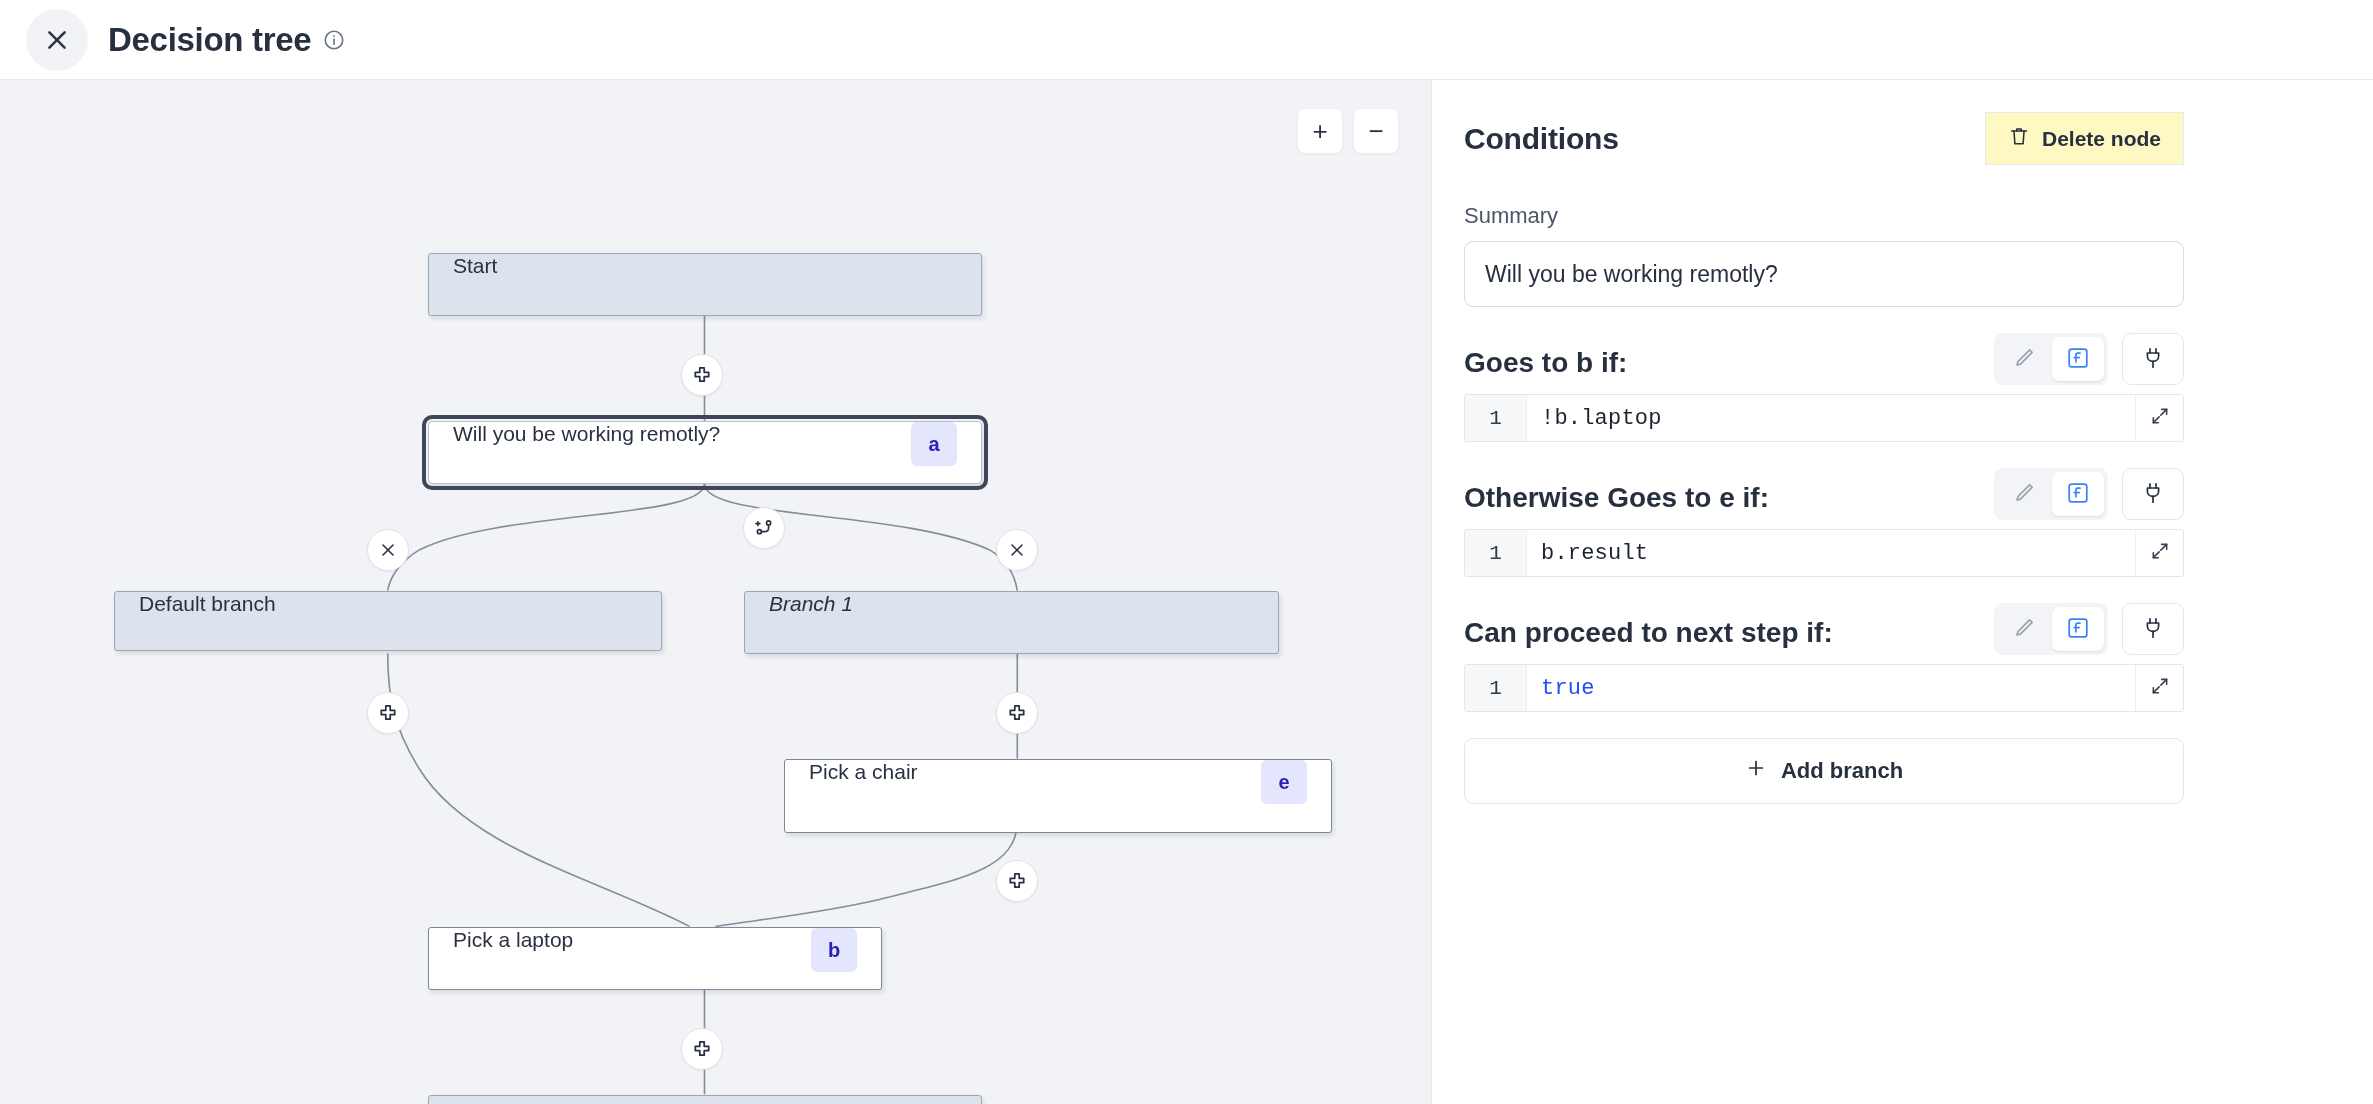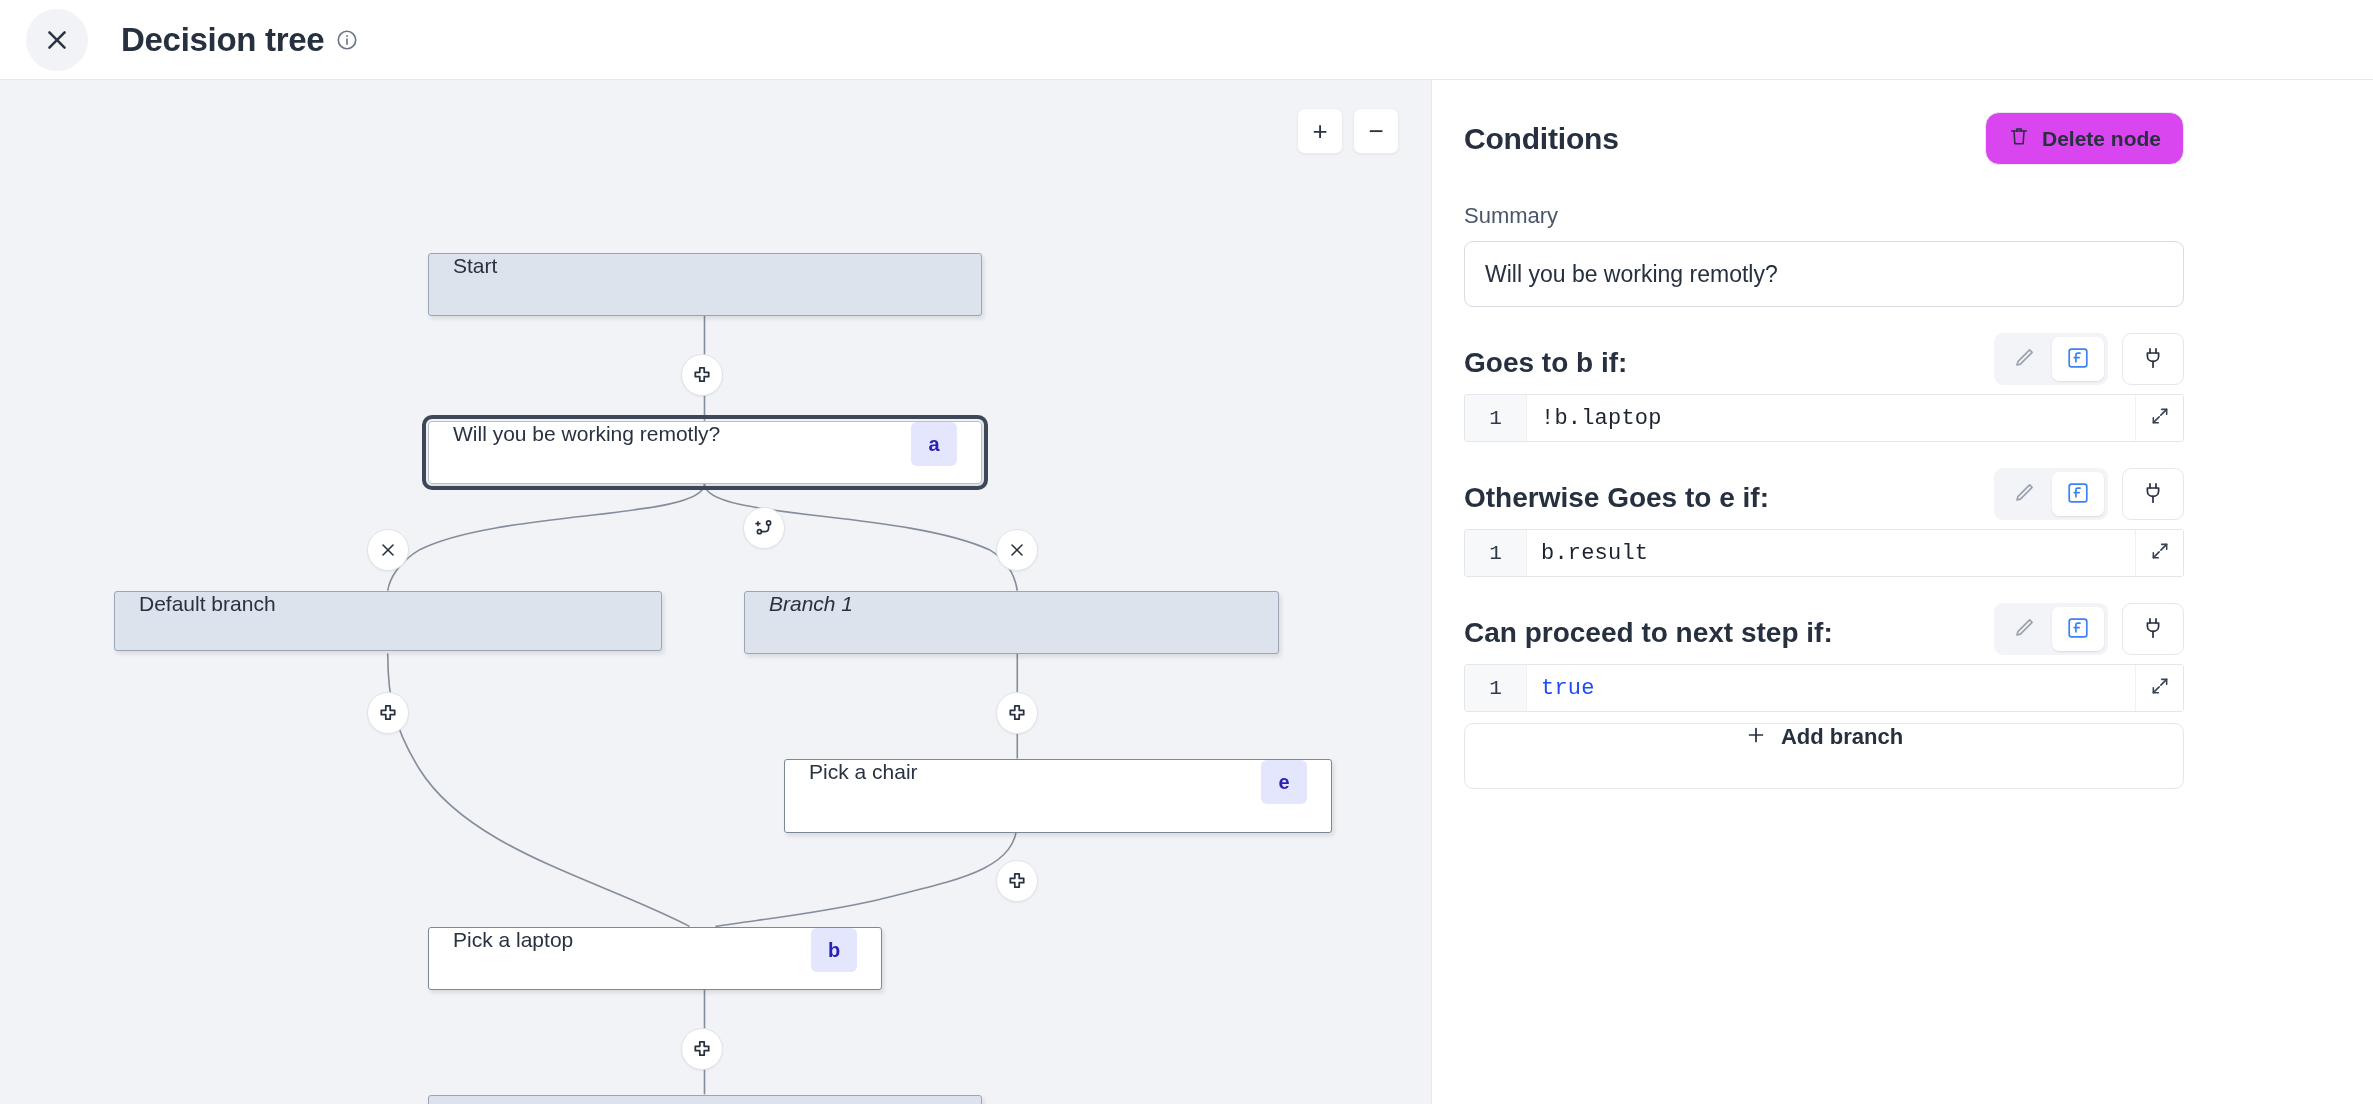--- a/index.html
+++ b/index.html
@@ -12,21 +12,21 @@
   }
 
   
   .header {
     height: 80px;
     background: #ffffff;
     border-bottom: 1px solid #e6e8ec;
     display: flex;
     align-items: center;
     padding-left: 26px;
-    gap: 33px;
+    gap: 20px;
   }
   .close-btn {
     width: 62px; height: 62px;
     border-radius: 50%;
     background: #f1f3f6;
     display: flex; align-items: center; justify-content: center;
     border: none; cursor: pointer; flex: none;
   }
   .close-btn svg { display:block; }
   .page-title {
@@ -124,23 +124,23 @@
   .panel-head {
     display: flex; align-items: center; justify-content: space-between;
     margin-bottom: 38px;
   }
   .panel-title {
     font-size: 30px; font-weight: bold; color: #27303f;
     letter-spacing: -0.2px;
   }
   .delete-node-btn {
     display: flex; align-items: center; gap: 12px;
-    background: #d946ef;
+    background: #fef9c3;
     border: 1px solid #e8eaee;
-    border-radius: 14px;
+    border-radius: 0;
     padding: 12px 22px;
     font-size: 21px; font-weight: bold; color: #27303f;
     cursor: pointer;
     font-family: inherit;
   }
 
   .field-label {
     font-size: 22px; color: #4b5669; margin-bottom: 12px;
   }
   .summary-input {
@@ -218,27 +218,27 @@
   .code-text.kw { color: #1f4cf5; }
   .expand-btn {
     width: 48px;
     display: flex; align-items: center; justify-content: center;
     border-left: 1px solid #eef0f3;
     background: #ffffff;
     cursor: pointer; flex: none;
   }
 
   .add-branch-btn {
-    margin-top: 11px;
+    margin-top: 26px;
     width: 100%;
     height: 66px;
     border: 1px solid #e4e7ec;
     border-radius: 9px;
     background: #ffffff;
-    display: flex; justify-content: center; gap: 14px;
+    display: flex; align-items: center; justify-content: center; gap: 14px;
     font-size: 22px; font-weight: bold; color: #27303f;
     cursor: pointer;
     font-family: inherit;
   }
 </style>
 </head>
 <body>
 
 <div class="header">
   <button class="close-btn">

